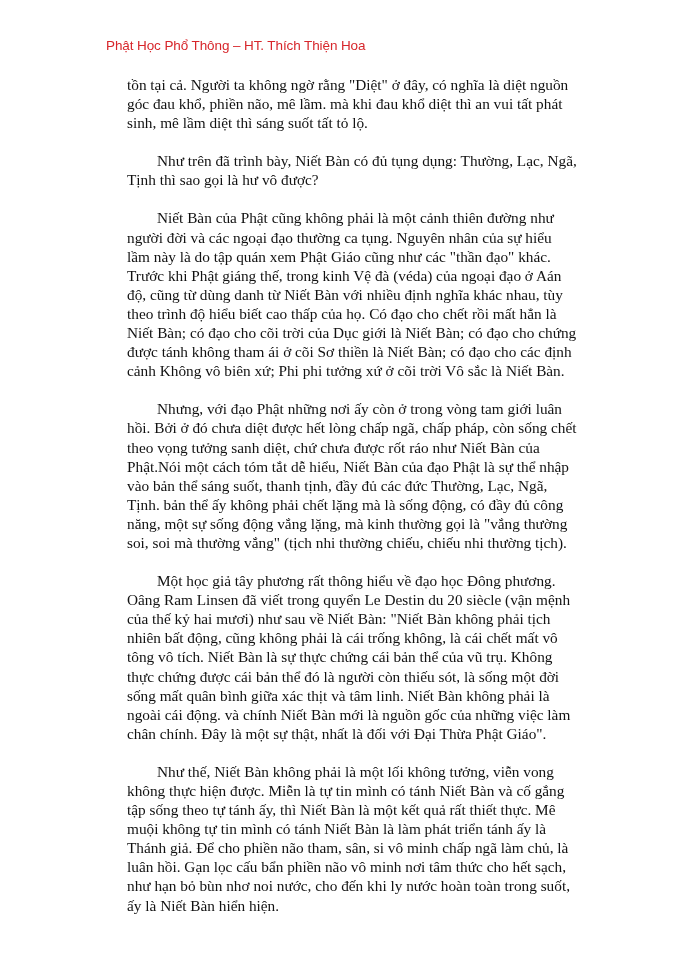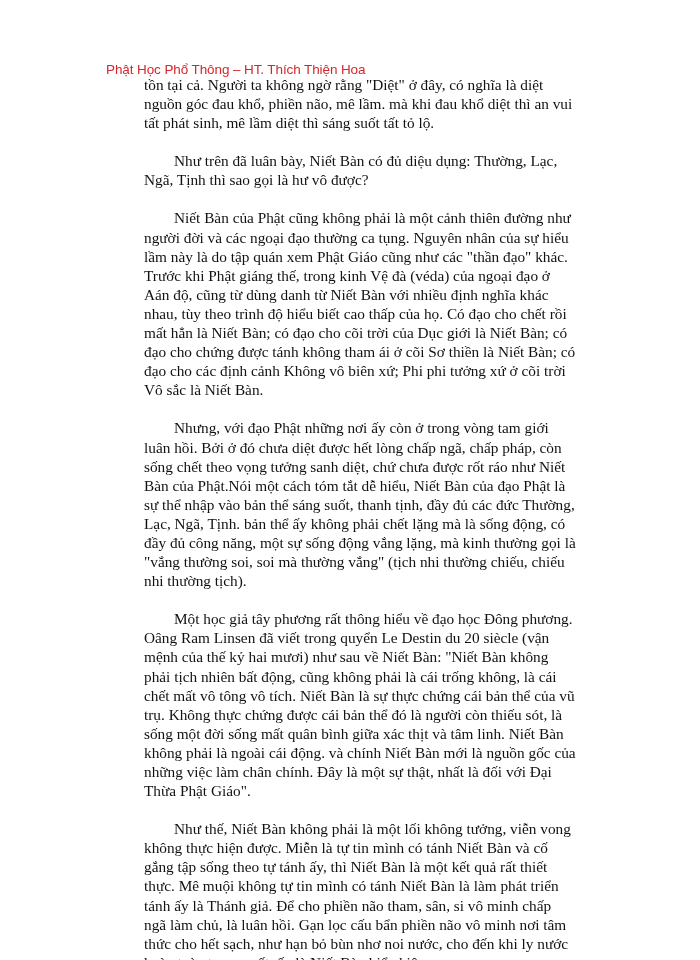--- a/index.html
+++ b/index.html
@@ -1,38 +1,38 @@
 <!DOCTYPE html>
 <html><head>
 <meta charset="utf-8">
 <style>
   html, body { margin: 0; padding: 0; background: #ffffff; }
   body { width: 700px; height: 960px; position: relative; overflow: hidden; }
   .header {
     position: absolute; left: 106px; top: 38px;
     font-family: "Liberation Sans", sans-serif;
-    font-size: 13.5px; color: #d7262b; letter-spacing: -0.1px; margin-top: 24px;
+    font-size: 13.5px; color: #d7262b; letter-spacing: -0.1px;
   }
   .page-body {
     position: absolute; left: 127px; top: 75px; width: 450px;
     font-family: "Liberation Serif", serif;
     font-size: 15.3px; line-height: 19.1px; color: #111111;
     text-align: left;
   }
-  .page-body p { margin: 0 0 19px 17px; }
+  .page-body p { margin: 0 0 19px 0; }
   .indent { text-indent: 30px; }
   .heading { margin: 0 0 19px 0; padding-left: 30px; }
   .heading .title { text-decoration: underline; }
 </style>
 </head>
 <body>
 
 <div class="header">Phật Học Phổ Thông – HT. Thích Thiện Hoa</div>
 
 <div class="page-body">
   <p>tồn tại cả. Người ta không ngờ rằng "Diệt" ở đây, có nghĩa là diệt nguồn góc đau khổ, phiền não, mê lầm. mà khi đau khổ diệt thì an vui tất phát sinh, mê lầm diệt thì sáng suốt tất tỏ lộ.</p>
-  <p class="indent">Như trên đã luân bày, Niết Bàn có đủ diệu dụng: Thường, Lạc, Ngã, Tịnh thì sao gọi là hư vô được?</p>
+  <p class="indent">Như trên đã trình bày, Niết Bàn có đủ tụng dụng: Thường, Lạc, Ngã, Tịnh thì sao gọi là hư vô được?</p>
   <p class="indent">Niết Bàn của Phật cũng không phải là một cảnh thiên đường như người đời và các ngoại đạo thường ca tụng. Nguyên nhân của sự hiểu lầm này là do tập quán xem Phật Giáo cũng như các "thần đạo" khác. Trước khi Phật giáng thế, trong kinh Vệ đà (véda) của ngoại đạo ở Aán độ, cũng từ dùng danh từ Niết Bàn với nhiều định nghĩa khác nhau, tùy theo trình độ hiểu biết cao thấp của họ. Có đạo cho chết rồi mất hẳn là Niết Bàn; có đạo cho cõi trời của Dục giới là Niết Bàn; có đạo cho chứng được tánh không tham ái ở cõi Sơ thiền là Niết Bàn; có đạo cho các định cảnh Không vô biên xứ; Phi phi tưởng xứ ở cõi trời Vô sắc là Niết Bàn.</p>
   <p class="indent">Nhưng, với đạo Phật những nơi ấy còn ở trong vòng tam giới luân hồi. Bởi ở đó chưa diệt được hết lòng chấp ngã, chấp pháp, còn sống chết theo vọng tưởng sanh diệt, chứ chưa được rốt ráo như Niết Bàn của Phật.Nói một cách tóm tắt dễ hiểu, Niết Bàn của đạo Phật là sự thể nhập vào bản thể sáng suốt, thanh tịnh, đầy đủ các đức Thường, Lạc, Ngã, Tịnh. bản thể ấy không phải chết lặng mà là sống động, có đầy đủ công năng, một sự sống động vắng lặng, mà kinh thường gọi là "vắng thường soi, soi mà thường vắng" (tịch nhi thường chiếu, chiếu nhi thường tịch).</p>
   <p class="indent">Một học giả tây phương rất thông hiểu về đạo học Đông phương. Oâng Ram Linsen đã viết trong quyển Le Destin du 20 siècle (vận mệnh của thế kỷ hai mươi) như sau về Niết Bàn: "Niết Bàn không phải tịch nhiên bất động, cũng không phải là cái trống không, là cái chết mất vô tông vô tích. Niết Bàn là sự thực chứng cái bản thể của vũ trụ. Không thực chứng được cái bản thể đó là người còn thiếu sót, là sống một đời sống mất quân bình giữa xác thịt và tâm linh. Niết Bàn không phải là ngoài cái động. và chính Niết Bàn mới là nguồn gốc của những việc làm chân chính. Đây là một sự thật, nhất là đối với Đại Thừa Phật Giáo".</p>
   <p class="indent">Như thế, Niết Bàn không phải là một lối không tưởng, viễn vong không thực hiện được. Miễn là tự tin mình có tánh Niết Bàn và cố gắng tập sống theo tự tánh ấy, thì Niết Bàn là một kết quả rất thiết thực. Mê muội không tự tin mình có tánh Niết Bàn là làm phát triển tánh ấy là Thánh giả. Để cho phiền não tham, sân, si vô minh chấp ngã làm chủ, là luân hồi. Gạn lọc cấu bẩn phiền não vô minh nơi tâm thức cho hết sạch, như hạn bỏ bùn nhơ noi nước, cho đến khi ly nước hoàn toàn trong suốt, ấy là Niết Bàn hiển hiện.</p>
 
 </div>
 
 </body></html>

